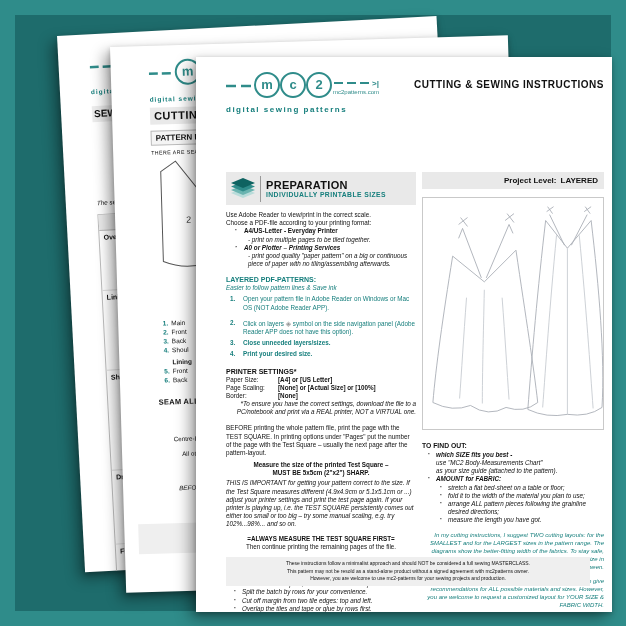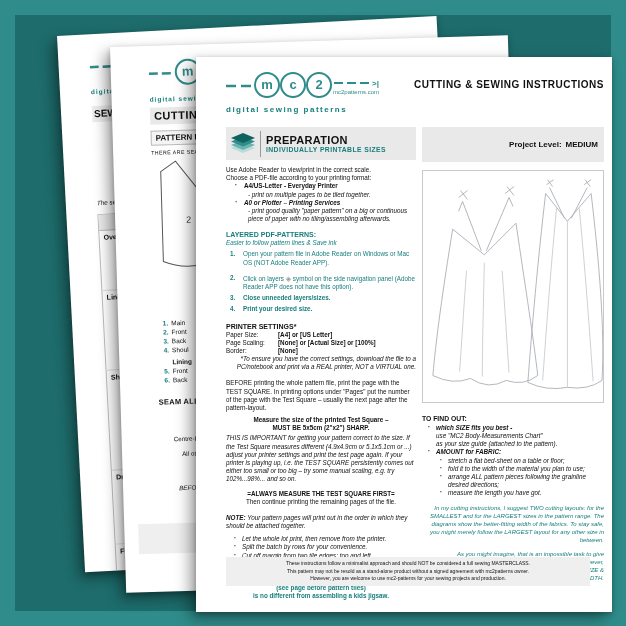--- a/index.html
+++ b/index.html
@@ -13,21 +13,21 @@
   .page{
     position:absolute;background:#fff;overflow:hidden;
     box-shadow:-6px 6px 14px rgba(0,0,0,.38), 0 2px 5px rgba(0,0,0,.25);
   }
   
   .page-back{left:57px;top:36px;width:380px;height:537px;transform:rotate(-3deg);transform-origin:top left;}
   .page-mid{left:110px;top:47px;width:398px;height:546px;transform:rotate(-1.7deg);transform-origin:top left;}
   .page-front{left:196px;top:57px;width:416px;height:555px;}
 
   .teal{color:#157e7c;}
-  .bar{background:#e9e9e9;}
+  .bar{background:#e9e9e9;margin-top:45px;}
 
   
   .t6{font-size:6.3px;line-height:1.3;}
   .t5{font-size:5px;line-height:1.55;}
   .b{font-weight:bold;}
   .i{font-style:italic;}
   .ctr{text-align:center;}
   .rt{text-align:right;}
 
   
@@ -40,21 +40,21 @@
   .fp-title .t1{font-size:10px;font-weight:bold;letter-spacing:.5px;}
   .fp-title .t2,.fp-title .t3{font-size:9.5px;font-weight:bold;color:#157e7c;}
   .col-left{position:absolute;left:30px;top:70px;width:190px;}
   .col-right{position:absolute;left:226px;top:70px;width:182px;}
 
   .prep-bar{height:33px;display:flex;align-items:center;padding:0 4px;}
   .prep-divider{width:1px;height:26px;background:#999;margin:0 5px 0 4px;}
   .prep-title{font-size:11px;font-weight:bold;letter-spacing:.3px;}
   .prep-sub{font-size:6.8px;font-weight:bold;color:#157e7c;letter-spacing:.4px;}
 
-  .proj-bar{height:35px;display:flex;align-items:center;justify-content:flex-end;padding-right:6px;font-size:8px;font-weight:bold;gap:4px;}
+  .proj-bar{height:17px;display:flex;align-items:center;justify-content:flex-end;padding-right:6px;font-size:8px;font-weight:bold;gap:4px;}
 
   .dress-box{margin-top:8px;height:231px;border:1px solid #c9c9c9;background:#fff;}
 
   .fmt{margin-left:18px;position:relative;}
   .fmt:before{content:"·";position:absolute;left:-9px;top:-1px;font-weight:bold;}
   .step{display:flex;margin-top:3px;}
   .step-num{width:13px;flex:none;font-weight:bold;color:#157e7c;padding-left:4px;}
   .step-body{color:#157e7c;}
   .set-row{display:flex;}
   .set-row .lab{width:52px;flex:none;}
@@ -308,21 +308,21 @@
     <div class="t6 b ctr teal" style="margin-top:8px;">
       <div>Generally, tiling a pdf-pattern by the layout overview</div>
       <div>(see page before pattern tiles)</div>
       <div>is no different from assembling a kids jigsaw.</div>
     </div>
   </div>
 
   <div class="col-right">
     <div class="proj-bar bar">
       <span>Project Level:</span>
-      <span>MEDIUM</span>
+      <span>LAYERED</span>
     </div>
 
     <div class="dress-box">
       <svg width="180" height="229" viewBox="0 0 182 230">
         <g stroke="#a9aeb6" stroke-width="0.9" fill="none">
 
           <path d="M40,30 L59,80"></path>
             <path d="M87,26 L64,80"></path>
           <path d="M36,26 l9,-7 M38,19 l7,9 M40,30 l-4,10"></path>
           <path d="M83,22 l9,-7 M85,15 l7,9 M87,26 l4,9"></path>

